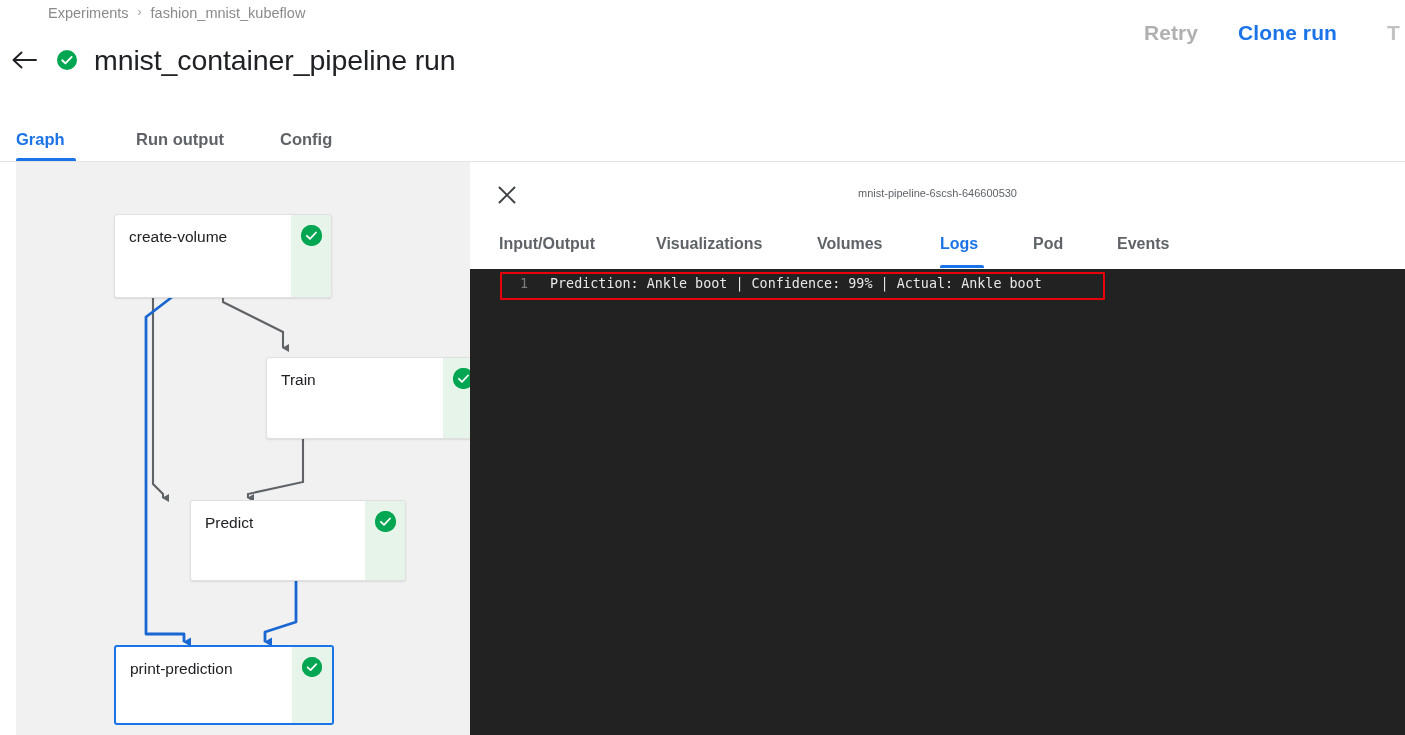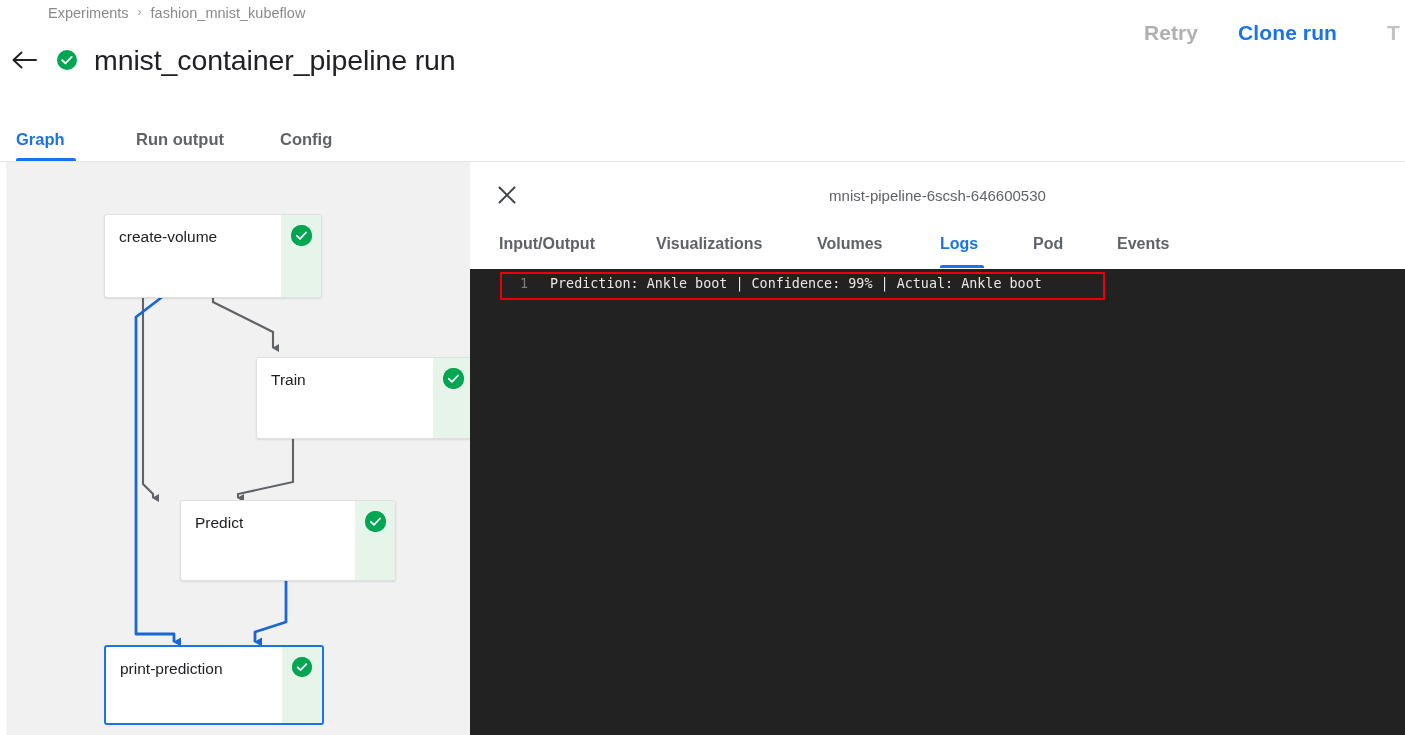--- a/index.html
+++ b/index.html
@@ -114,21 +114,21 @@
     background: #1a73e8;
     border-radius: 2px 2px 0 0;
   }
   #mtab-graph { margin-left: 16px; width: 60px; }
   #mtab-runoutput { margin-left: 60px; width: 96px; }
   #mtab-config { margin-left: 48px; width: 66px; }
 
   
   .graph-pane {
     position: absolute;
-    left: 6px; top: 162px;
+    left: 16px; top: 162px;
     width: 470px;
     height: 573px;
     background: #f1f1f1;
     overflow: hidden;
   }
   .graph-pane svg.edges {
     position: absolute;
     left: 0; top: 0;
     width: 470px; height: 573px;
   }
@@ -190,21 +190,21 @@
     position: absolute;
     left: 22px; top: 18px;
     width: 30px; height: 30px;
     display: flex; align-items: center; justify-content: center;
     cursor: pointer;
   }
   .panel-pod-name {
     position: absolute;
     left: 0; right: 0; top: 25px;
     text-align: center;
-    font-size: 15px;
+    font-size: 11px;
     color: #5f6368;
     white-space: nowrap;
   }
   .panel-tabs {
     position: relative;
     height: 43px;
     display: flex;
     align-items: flex-start;
     padding-left: 0;
   }

